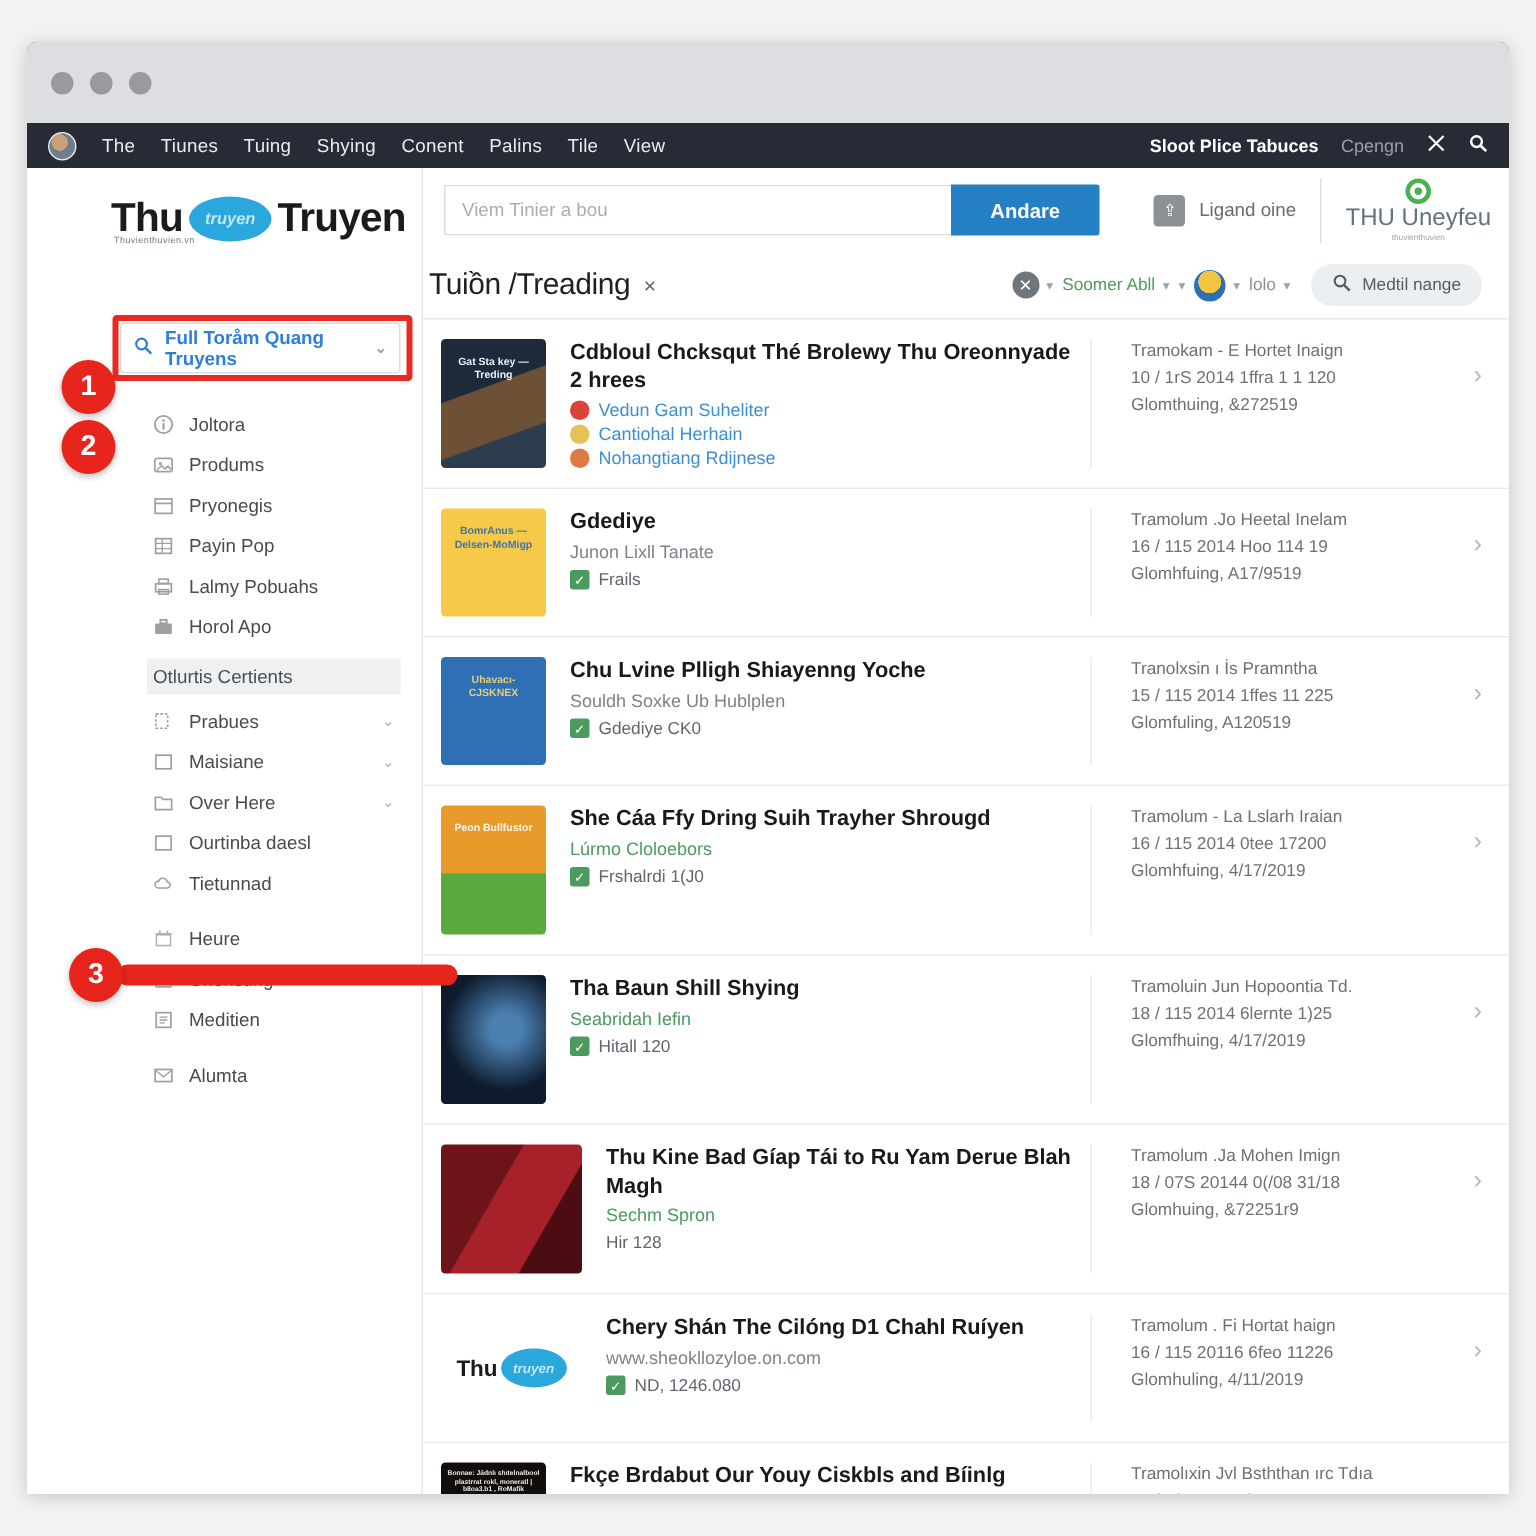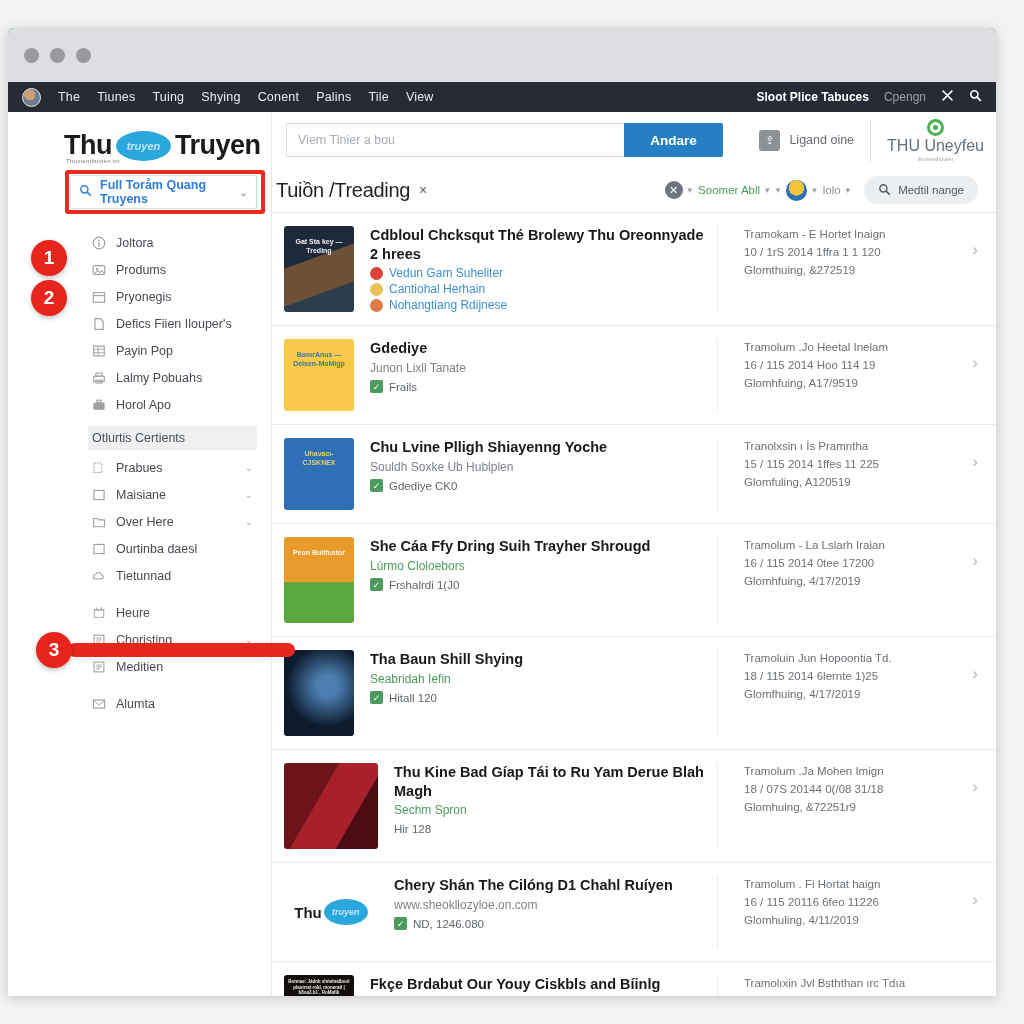--- a/index.html
+++ b/index.html
@@ -6,21 +6,21 @@
   html, body {
     width: 1024px; height: 1024px;
     background: #f2f2f2;
     font-family: "Liberation Sans", sans-serif;
     overflow: hidden;
   }
 
   
   #window {
     position: absolute;
-    left: 8px; top: 28px;
+    left: 18px; top: 28px;
     width: 988px; height: 968px;
     background: #15803d;
     border-radius: 6px 6px 0 0;
     overflow: hidden;
     box-shadow: 0 2px 12px rgba(0,0,0,0.18);
   }
   #titlebar {
     height: 54px;
     background: #dcdee1;
     display: flex; align-items: center;
@@ -85,20 +85,21 @@
   }
 
   #search-select-wrap { padding: 0 14px 0 62px; position: relative; }
   #search-select {
     height: 34px;
     border: 1px solid #d8dce0; border-radius: 3px;
     display: flex; align-items: center;
     padding: 0 8px; gap: 8px;
     color: #2f7ed8; font-size: 12.5px; font-weight: bold;
     background: #fff;
+    margin-top: 40px;
   }
   #search-select .caret { margin-left: auto; color: #9aa3ab; font-size: 10px; }
   .hl-box {
     position: absolute; left: 57px; top: -5px;
     width: 200px; height: 44px;
     border: 4px solid #ea2a22; border-radius: 3px;
     pointer-events: none;
   }
 
   .navlist { margin-top: 20px; }
@@ -368,28 +369,20 @@
             <svg viewBox="0 0 16 16">
                 <rect x="1.6" y="3" width="12.8" height="11" stroke="#666" stroke-width="1.3" fill="none"></rect>
                 <path d="M1.6 6.4h12.8" stroke="#666" stroke-width="1.3"></path>
               </svg>
           </span>
           <span>Pryonegis</span>
         </div>
         <div class="nav-item">
           <span class="nav-icon">
             <svg viewBox="0 0 16 16">
-                <path d="M3.4 1.8h6l3.4 3.4v9H3.4z" stroke="#666" stroke-width="1.3" fill="none"></path>
-              </svg>
-          </span>
-          <span>Defics Fiien Ilouper's</span>
-        </div>
-        <div class="nav-item">
-          <span class="nav-icon">
-            <svg viewBox="0 0 16 16">
                 <rect x="2" y="2.4" width="12" height="11.2" stroke="#666" stroke-width="1.3" fill="none"></rect>
                 <path d="M2 6h12 M2 10h12 M7 2.4v11.2" stroke="#666" stroke-width="1"></path>
               </svg>
           </span>
           <span>Payin Pop</span>
         </div>
         <div class="nav-item">
           <span class="nav-icon">
             <svg viewBox="0 0 16 16">
                 <rect x="2" y="6" width="12" height="6" stroke="#666" stroke-width="1.3" fill="none"></rect>

